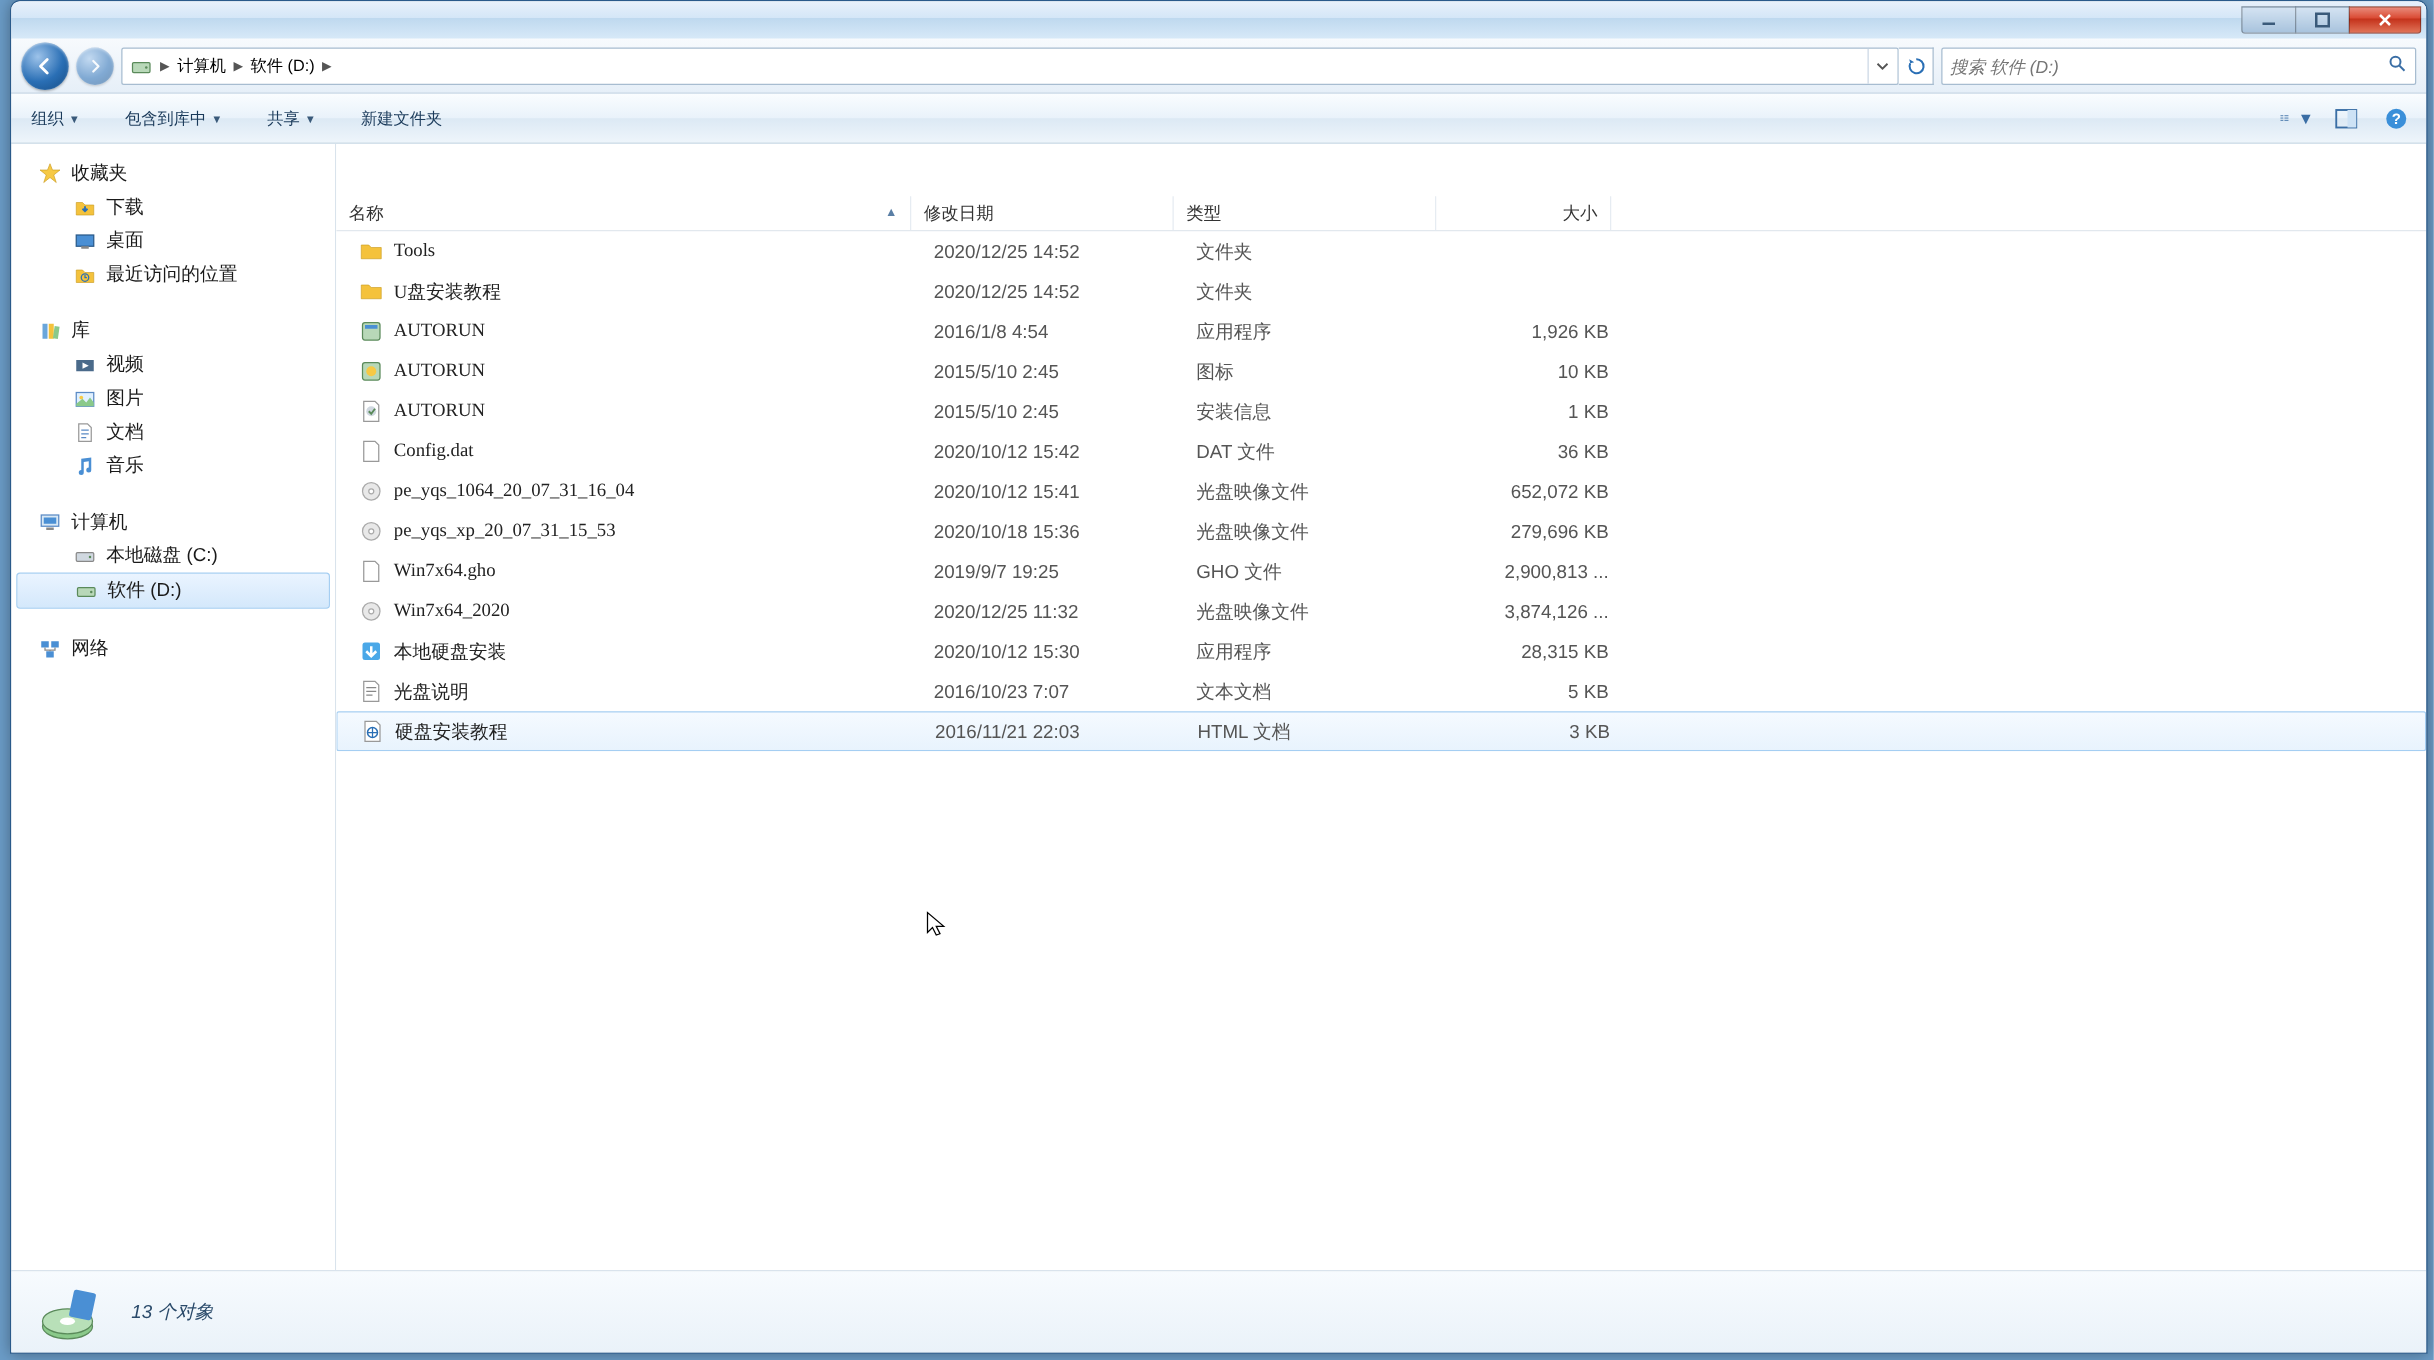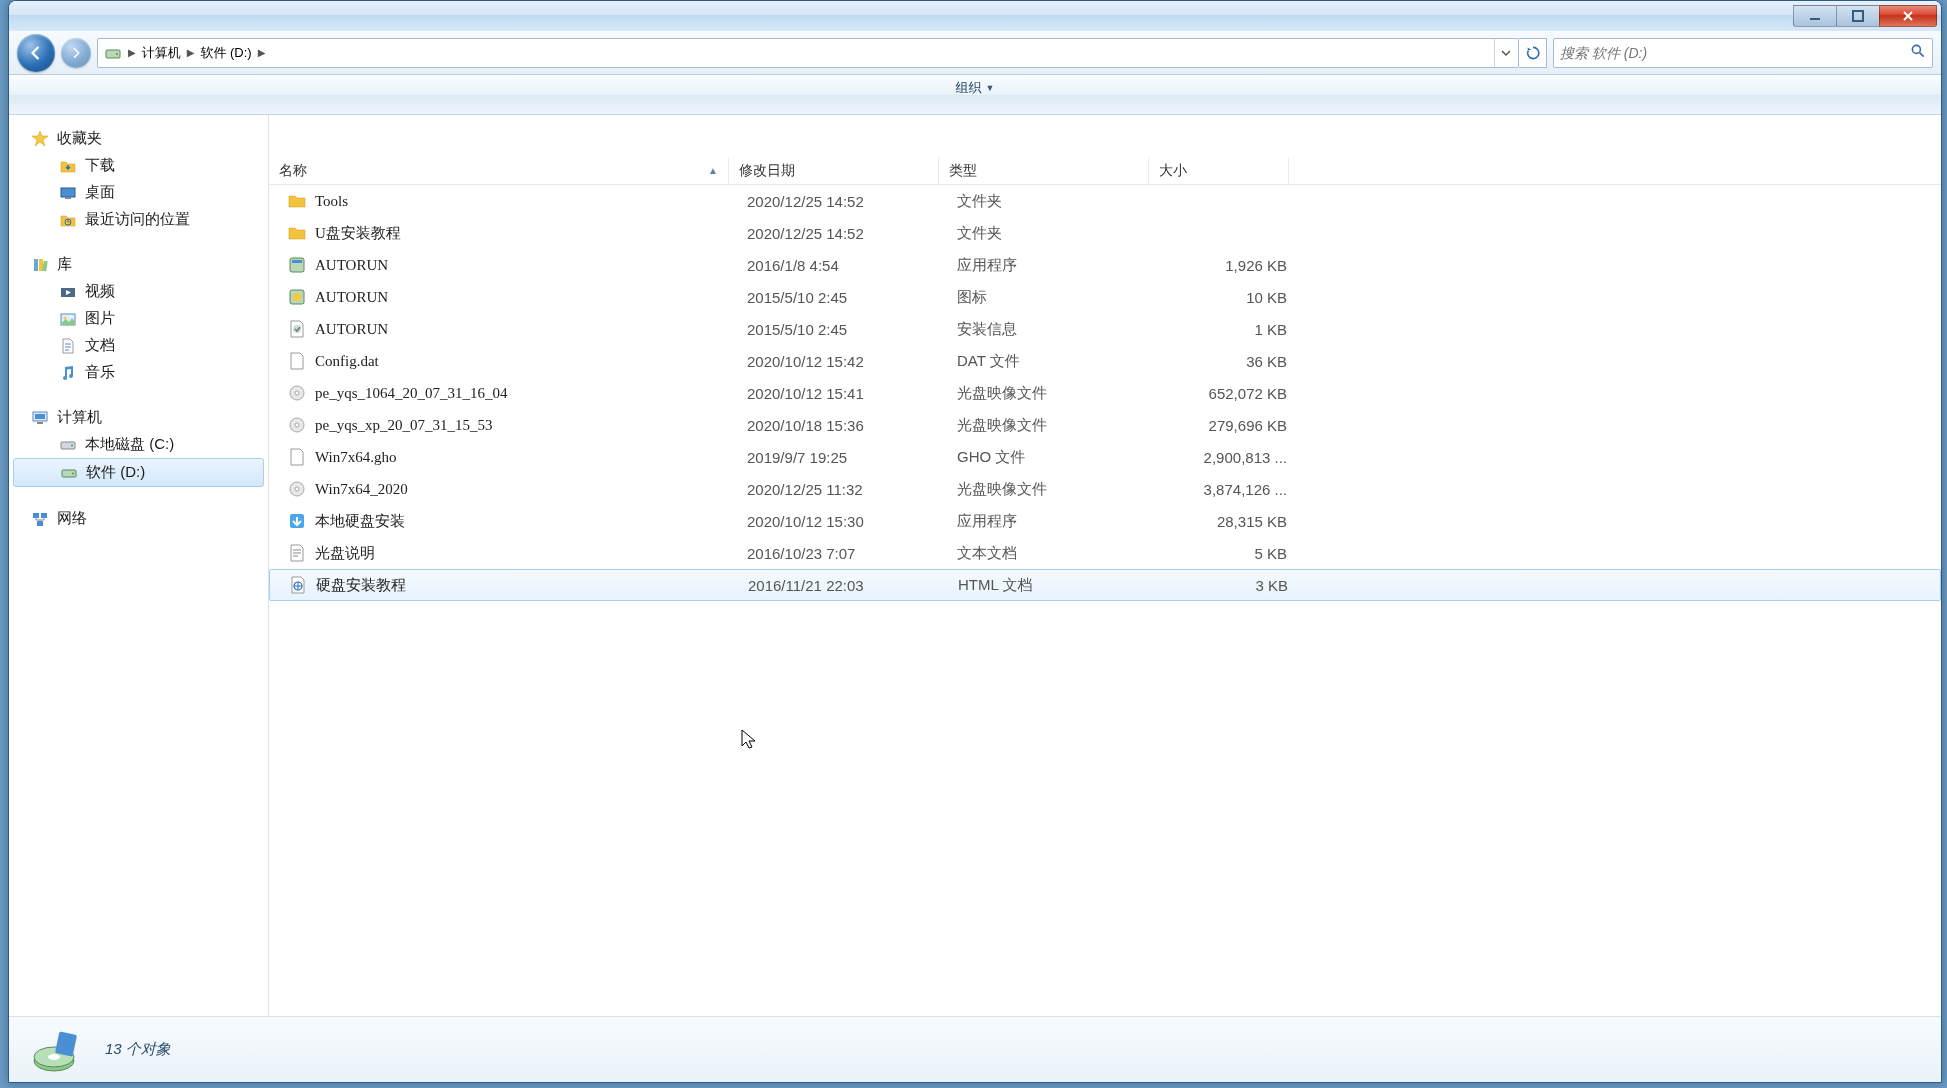--- a/index.html
+++ b/index.html
@@ -67,41 +67,41 @@
 .crumb-sep { color: #555; padding: 0 2px; font-size: 10px; }
 .addr-dd { width: 22px; height: 28px; border-left: 1px solid #cbd8e5; display: flex; align-items: center; justify-content: center; cursor: pointer; }
 .refresh-btn { width: 28px; height: 30px; border: 1px solid #a7bcd0; border-left: none; display: flex; align-items: center; justify-content: center; cursor: pointer; background: #fff; }
 .searchbox { width: 380px; height: 30px; border: 1px solid #a7bcd0; margin-left: 6px; background: #fff; display: flex; align-items: center; padding: 12px 6px; border-radius: 2px; }
 .searchbox input { border: none; outline: none; flex: 1; font-style: italic; color: #888; font-size: 14px; }
 .search-icon { color: #3a6ea5; }
 .toolbar {
   height: 40px;
   background: linear-gradient(to bottom, #fafdff 0%, #e9f2fa 50%, #dce9f4 51%, #eef5fb 100%);
   border-bottom: 1px solid #c4d5e3;
-  display: flex; align-items: center; padding: 0 10px; gap: 24px; flex-direction: column;
+  display: flex; align-items: center; padding: 0 10px; gap: 24px;
 }
 .tool-item { display: flex; align-items: center; gap: 4px; color: #1a3a5a; cursor: pointer; padding: 4px 6px; }
 .tool-item .dd { font-size: 9px; color: #3a5a7a; }
 .tool-right { margin-left: auto; display: flex; align-items: center; gap: 12px; }
 .tool-ico-btn { width: 28px; height: 28px; display: flex; align-items: center; justify-content: center; cursor: pointer; color: #3a6ea5; }
 .body { flex: 1; display: flex; overflow: hidden; }
 .sidebar { width: 260px; border-right: 1px solid #d9e3ec; background: #fff; padding: 10px 4px; overflow: auto; }
 .side-group { margin-bottom: 18px; }
 .side-head, .side-item { display: flex; align-items: center; gap: 8px; padding: 4px 12px 4px 28px; cursor: pointer; color: #1a1a1a; font-size: 15px; }
 .side-head { font-weight: normal; padding-left: 18px; font-family: Liberation Mono, monospace; }
 .side-item { padding-left: 46px; }
 .side-item.selected { background: linear-gradient(to bottom, #eaf4ff, #d4e8fb); border: 1px solid #a5cef2; border-radius: 3px; }
 .side-ico { width: 18px; height: 18px; display: inline-flex; align-items: center; justify-content: center; }
 .filepane { flex: 1; background: #fff; display: flex; flex-direction: column; overflow: hidden; }
 .col-headers { display: flex; height: 28px; border-bottom: 1px solid #e2e8ee; font-size: 14px; color: #333; margin-top: 42px; }
 .col { padding: 4px 10px; border-right: 1px solid #e6ecf2; display: flex; align-items: center; cursor: pointer; }
 .col.name { width: 460px; }
 .col.date { width: 210px; }
 .col.type { width: 210px; }
-.col.size { width: 140px; justify-content: flex-start; }
+.col.size { width: 140px; justify-content: flex-end; }
 .sort-ind { margin-left: auto; color: #5a7fa5; font-size: 10px; }
 .file-list { overflow: auto; }
 .file-row { display: flex; height: 32px; align-items: center; font-size: 15px; color: #222; cursor: default; padding-left: 8px; }
 .file-row.focused { border: 1px solid #a5cef2; background: linear-gradient(to bottom, #f5faff, #e8f3fd); border-radius: 2px; }
 .fc { padding: 0 10px; display: flex; align-items: center; gap: 8px; }
 .fc.name { width: 460px; font-family: Liberation Serif, serif; }
 .fc.date { width: 210px; color: #555; }
 .fc.type { width: 210px; color: #555; }
 .fc.size { width: 140px; justify-content: flex-end; color: #555; }
 .fico { width: 20px; height: 20px; display: inline-flex; align-items: center; justify-content: center; }

